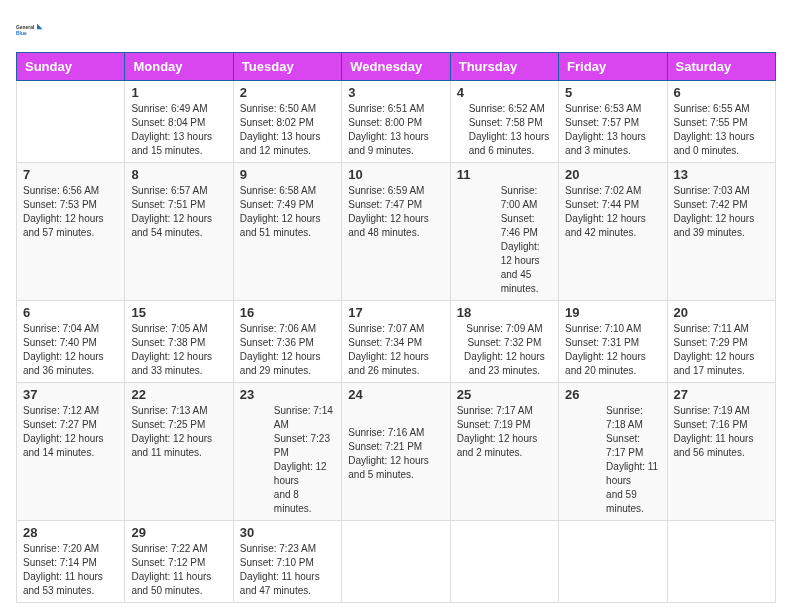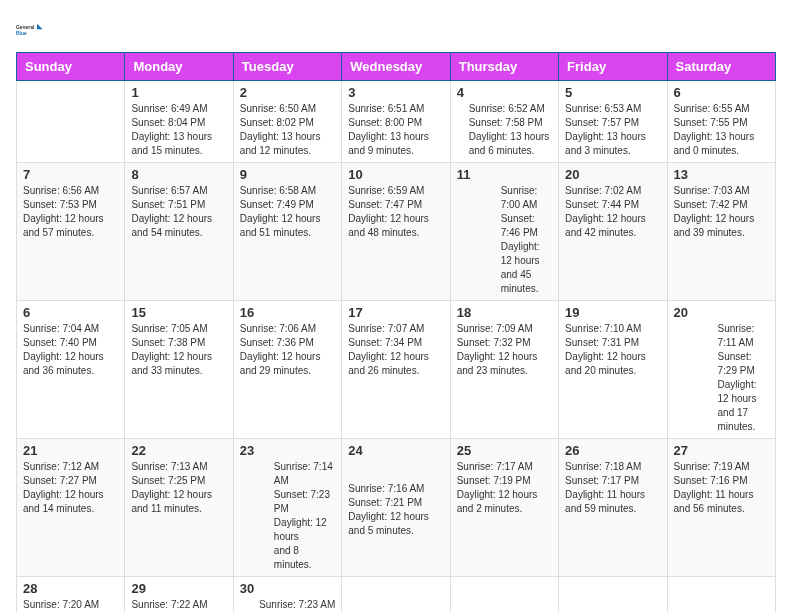--- a/index.html
+++ b/index.html
@@ -229,43 +229,43 @@
         </td>
         <td>
           <span class="day-number">17</span>
           <div class="day-info" style="white-space: pre-line;">Sunrise: 7:07 AM
 Sunset: 7:34 PM
 Daylight: 12 hours
 and 26 minutes.</div>
         </td>
         <td>
           <span class="day-number">18</span>
-          <div class="day-info" style="white-space: pre-line;">Sunrise: 7:09 AM
+          <div class="day-info" style="white-space: pre-line; text-align: center;">Sunrise: 7:09 AM
 Sunset: 7:32 PM
 Daylight: 12 hours
 and 23 minutes.</div>
         </td>
         <td>
           <span class="day-number">19</span>
           <div class="day-info" style="white-space: pre-line;">Sunrise: 7:10 AM
 Sunset: 7:31 PM
 Daylight: 12 hours
 and 20 minutes.</div>
         </td>
         <td>
           <span class="day-number">20</span>
-          <div class="day-info" style="white-space: pre-line; margin-left: 44px;">Sunrise: 7:11 AM
+          <div class="day-info" style="white-space: pre-line;">Sunrise: 7:11 AM
 Sunset: 7:29 PM
 Daylight: 12 hours
 and 17 minutes.</div>
         </td>
       </tr>
       <tr>
         <td>
-          <span class="day-number">21</span>
+          <span class="day-number">37</span>
           <div class="day-info" style="white-space: pre-line;">Sunrise: 7:12 AM
 Sunset: 7:27 PM
 Daylight: 12 hours
 and 14 minutes.</div>
         </td>
         <td>
           <span class="day-number">22</span>
           <div class="day-info" style="white-space: pre-line;">Sunrise: 7:13 AM
 Sunset: 7:25 PM
 Daylight: 12 hours
@@ -287,21 +287,21 @@
         </td>
         <td>
           <span class="day-number">25</span>
           <div class="day-info" style="white-space: pre-line;">Sunrise: 7:17 AM
 Sunset: 7:19 PM
 Daylight: 12 hours
 and 2 minutes.</div>
         </td>
         <td>
           <span class="day-number">26</span>
-          <div class="day-info" style="white-space: pre-line;">Sunrise: 7:18 AM
+          <div class="day-info" style="white-space: pre-line; margin-left: 41px;">Sunrise: 7:18 AM
 Sunset: 7:17 PM
 Daylight: 11 hours
 and 59 minutes.</div>
         </td>
         <td>
           <span class="day-number">27</span>
           <div class="day-info" style="white-space: pre-line;">Sunrise: 7:19 AM
 Sunset: 7:16 PM
 Daylight: 11 hours
 and 56 minutes.</div>
@@ -317,21 +317,21 @@
         </td>
         <td>
           <span class="day-number">29</span>
           <div class="day-info" style="white-space: pre-line;">Sunrise: 7:22 AM
 Sunset: 7:12 PM
 Daylight: 11 hours
 and 50 minutes.</div>
         </td>
         <td>
           <span class="day-number">30</span>
-          <div class="day-info" style="white-space: pre-line; text-align: right;">Sunrise: 7:23 AM
+          <div class="day-info" style="white-space: pre-line;">Sunrise: 7:23 AM
 Sunset: 7:10 PM
 Daylight: 11 hours
 and 47 minutes.</div>
         </td>
         <td class="empty-cell"></td>
         <td class="empty-cell"></td>
         <td class="empty-cell"></td>
         <td class="empty-cell"></td>
       </tr>
     </tbody>

